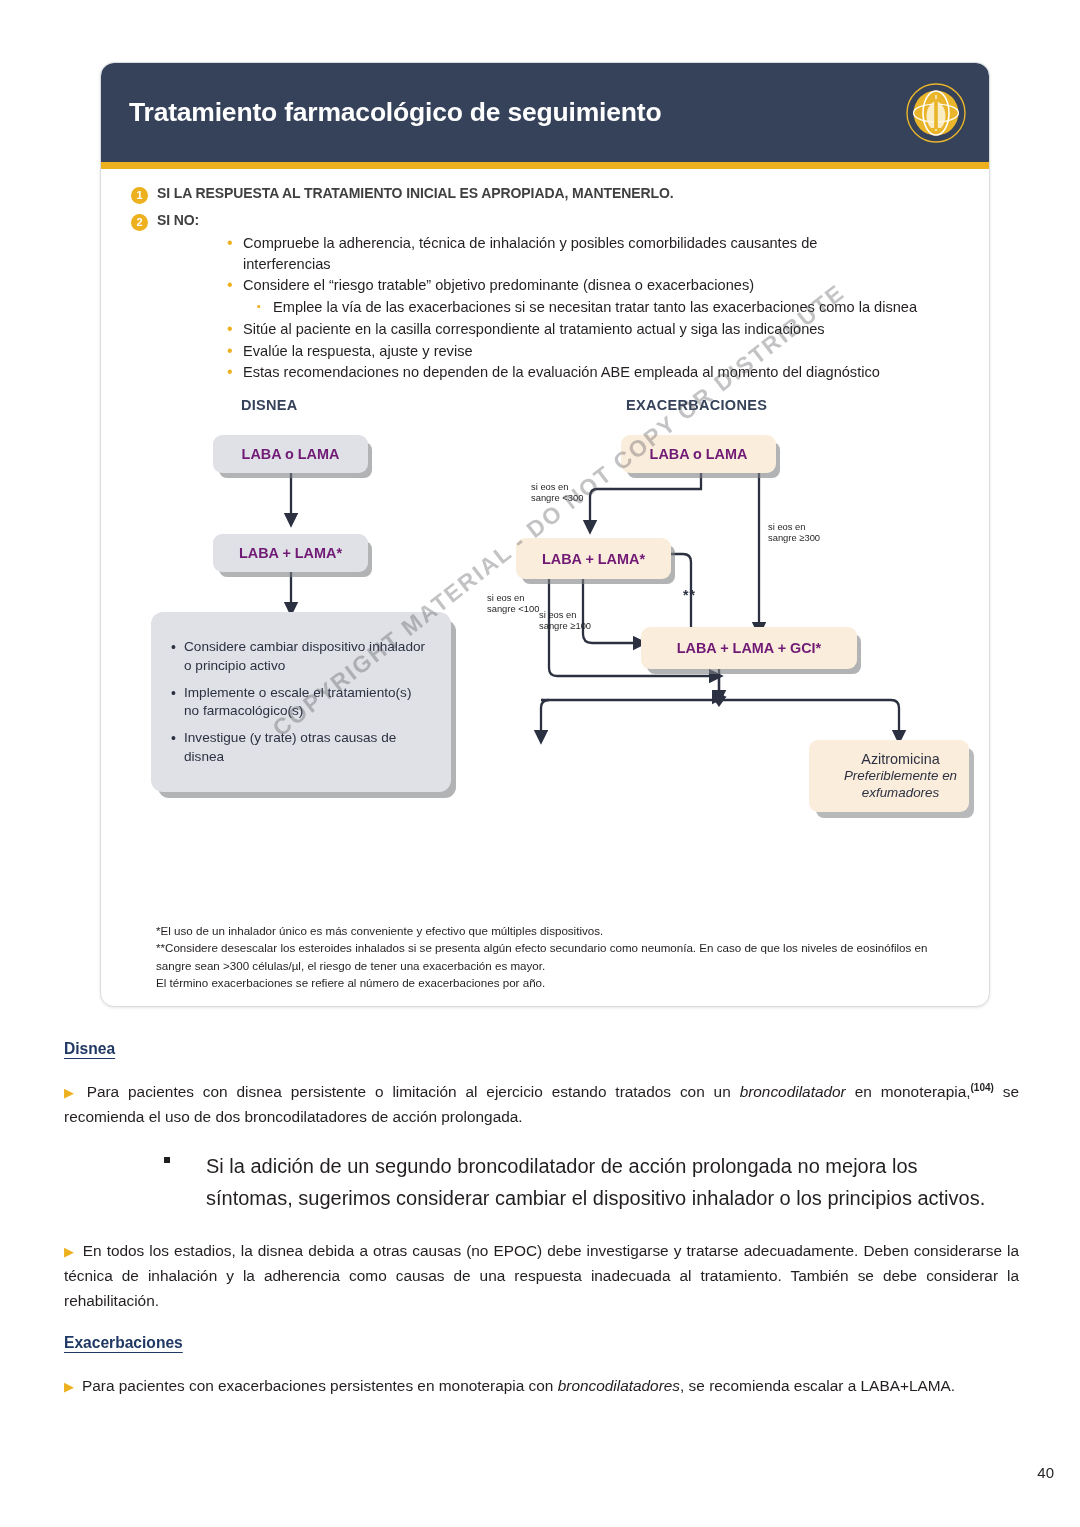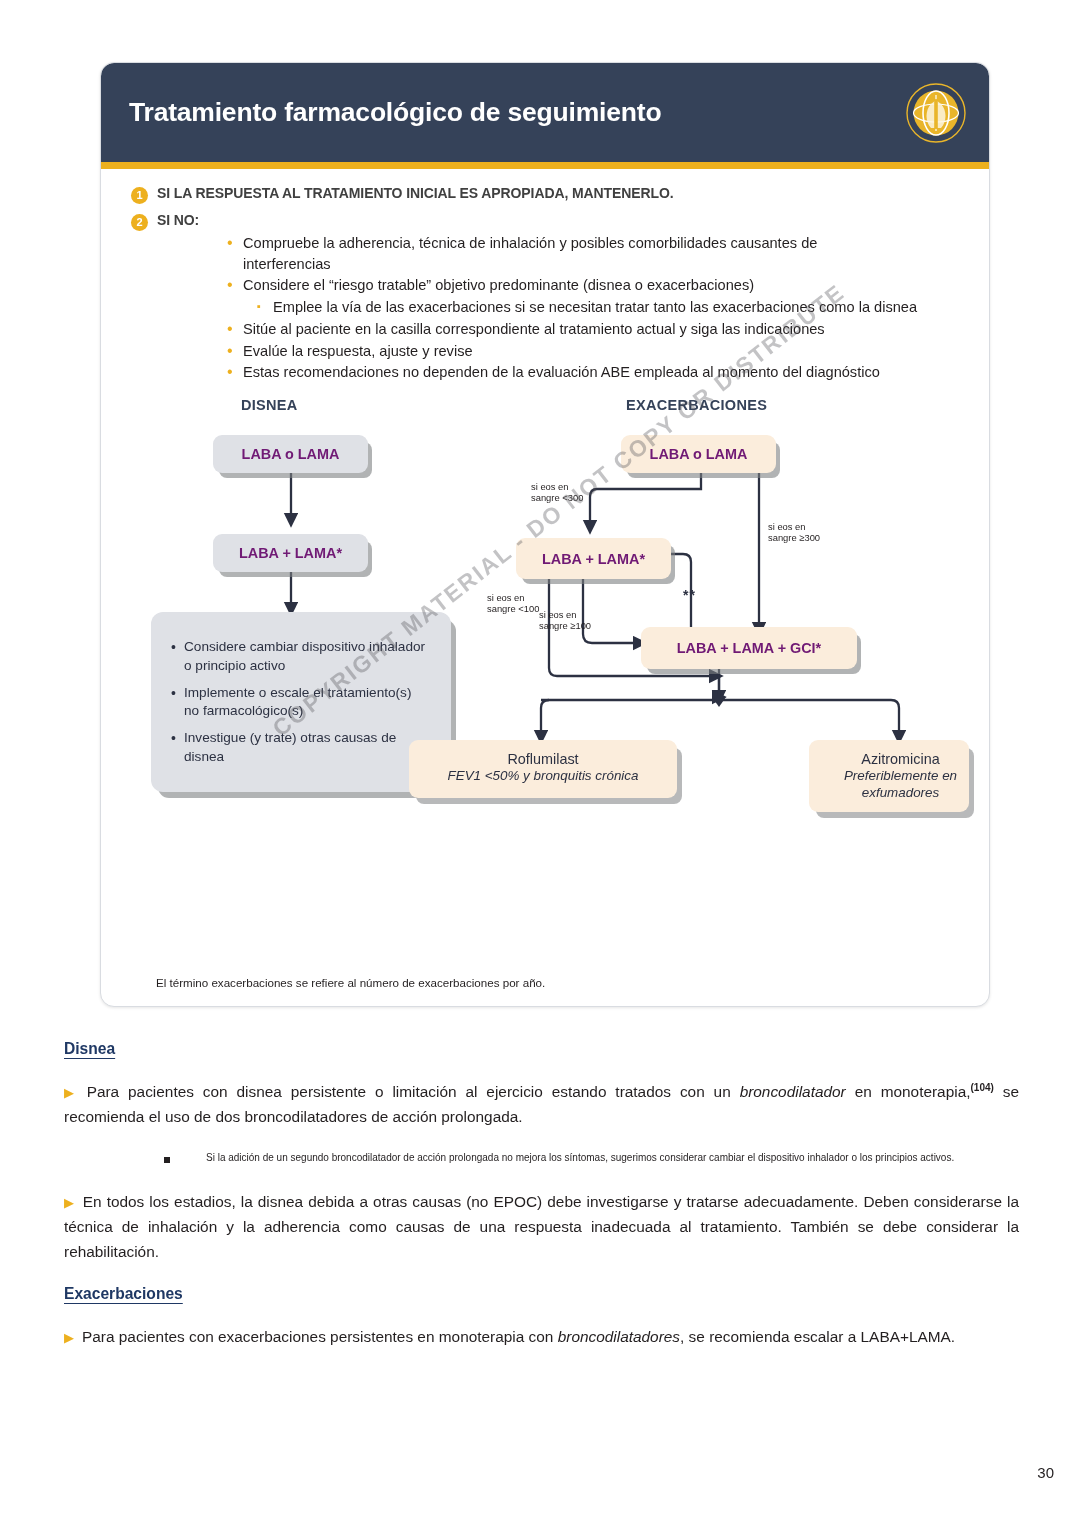--- a/index.html
+++ b/index.html
@@ -197,21 +197,21 @@
     position: relative;
   }
   .para .tri {
     color: #edb01e;
     font-size: 13px;
     margin-right: 8px;
   }
   .para b { font-weight: normal; font-style: italic; }
   .para sup { font-size: 10px; font-weight: bold; }
   .subpara {
-    font-size: 10px;
+    font-size: 20px;
     line-height: 1.62;
     color: #231f20;
     margin: 0 0 24px 100px;
     width: 830px;
     position: relative;
     padding-left: 42px;
   }
   .subpara .sq {
     position: absolute; left: 0; top: 7px;
     width: 6px; height: 6px; background: #231f20;
@@ -349,32 +349,30 @@
       <div class="nodebox nb-cream" style="left:490px; top:38px; width:155px; height:38px; font-size:14.4px;">LABA o LAMA</div>
       <div class="nodebox nb-cream" style="left:385px; top:141px; width:155px; height:41px; font-size:14.4px;">LABA + LAMA*</div>
       <div class="nodebox nb-cream" style="left:510px; top:230px; width:216px; height:42px; font-size:14.4px;">LABA + LAMA + GCI*</div>
 
       <div class="edgelabel" style="left:400px; top:84px;">si eos en<br>sangre &lt;300</div>
       <div class="edgelabel" style="left:637px; top:124px;">si eos en<br>sangre ≥300</div>
       <div class="edgelabel" style="left:356px; top:195px;">si eos en<br>sangre &lt;100</div>
       <div class="edgelabel" style="left:408px; top:212px;">si eos en<br>sangre ≥100</div>
       <div class="starstar" style="left:552px; top:190px;">**</div>
 
-      <div class="outbox" style="left:278px; top:343px; width:268px; height:58px;">
-        <div class="t1">Roflumilast</div>
-        <div class="t2">FEV1 &lt;50% y bronquitis crónica</div>
-      </div>
       <div class="outbox" style="left:678px; top:343px; width:160px; height:72px;padding-left:23px;">
         <div class="t1">Azitromicina</div>
         <div class="t2">Preferiblemente en<br>exfumadores</div>
       </div>
     </div>
   </div>
 
   <div class="footnotes">
+    <div>*El uso de un inhalador único es más conveniente y efectivo que múltiples dispositivos.</div>
+    <div>**Considere desescalar los esteroides inhalados si se presenta algún efecto secundario como neumonía. En caso de que los niveles de eosinófilos en sangre sean &gt;300 células/µl, el riesgo de tener una exacerbación es mayor.</div>
     <div>El término exacerbaciones se refiere al número de exacerbaciones por año.</div>
   </div>
 
   <div class="watermark">COPYRIGHT MATERIAL - DO NOT COPY OR DISTRIBUTE</div>
 </div>
 
 <div class="prose">
 
   <div class="sec-head">Disnea</div>
 
@@ -390,13 +388,13 @@
     <span class="tri">▶</span><span>En todos los estadios, la disnea debida a otras causas (no EPOC) debe investigarse y tratarse adecuadamente. Deben considerarse la técnica de inhalación y la adherencia como causas de una respuesta inadecuada al tratamiento. También se debe considerar la rehabilitación.</span>
   </div>
 
   <div class="sec-head" style="margin-top:6px;">Exacerbaciones</div>
 
   <div class="para">
     <span class="tri">▶</span><span>Para pacientes con exacerbaciones persistentes en monoterapia con </span><b>broncodilatadores</b><span>, se recomienda escalar a LABA+LAMA.</span>
   </div>
 </div>
 
-<div class="pagenum">30</div>
+<div class="pagenum">40</div>
 
 </body></html>

